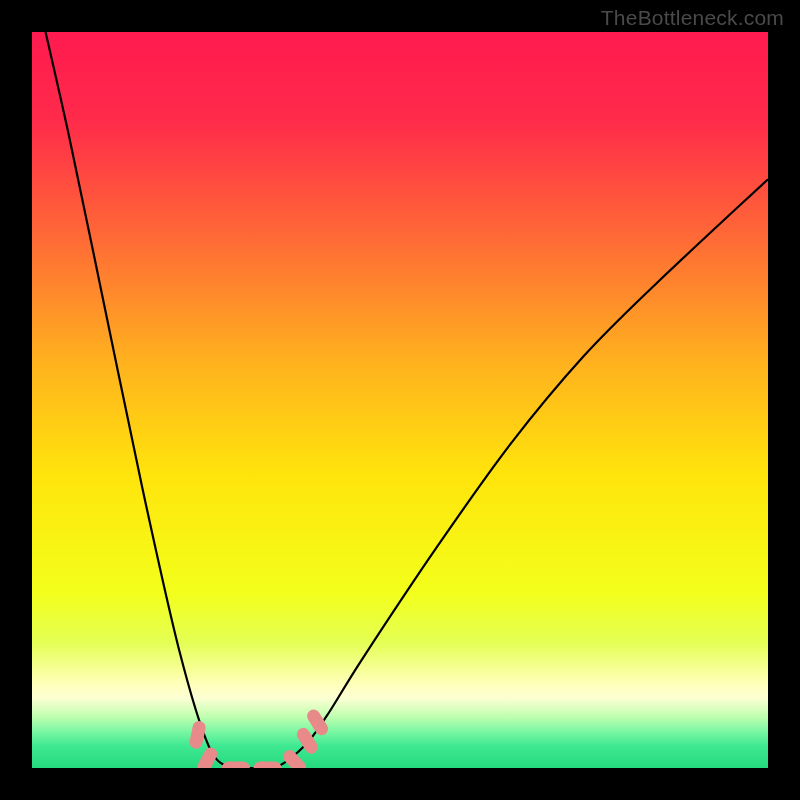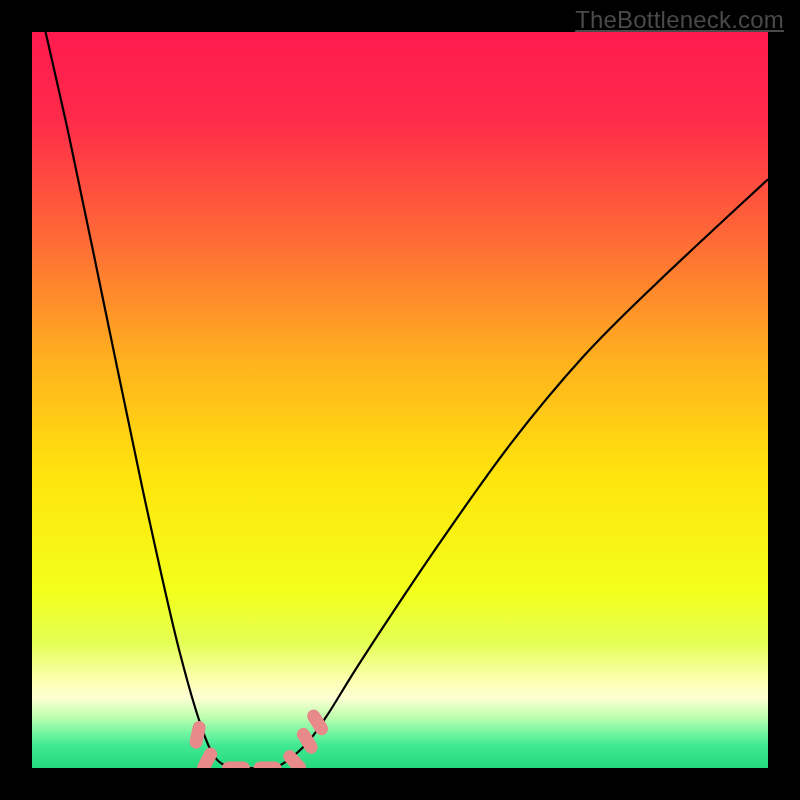--- a/index.html
+++ b/index.html
@@ -1,18 +1,18 @@
 <!DOCTYPE html>
 <html><head>
 <meta charset="utf-8">
 <style>
   * { margin: 0; padding: 0; box-sizing: border-box; }
   body { width: 800px; height: 800px; overflow: hidden; background: #000; font-family: Arial, sans-serif; }
   .container { position: relative; width: 800px; height: 800px; background: #000; }
-  .watermark { position: absolute; top: 6px; right: 16px; color: #4a4a4a; font-size: 24px; font-weight: 500; letter-spacing: 0.2px; z-index: 10; text-decoration: underline; }
+  .watermark { position: absolute; top: 6px; right: 16px; color: #4a4a4a; font-size: 21px; font-weight: 500; letter-spacing: 0.2px; z-index: 10; }
   .plot-area { position: absolute; left: 32px; top: 32px; width: 736px; height: 736px; }
   .gradient-bg { position: absolute; left: 0; top: 0; width: 100%; height: 100%; }
   .curve-svg { position: absolute; left: 0; top: 0; width: 100%; height: 100%; }
 </style>
 </head>
 <body>
 
 <div class="container">
   <div class="watermark">TheBottleneck.com</div>
   <div class="plot-area">

